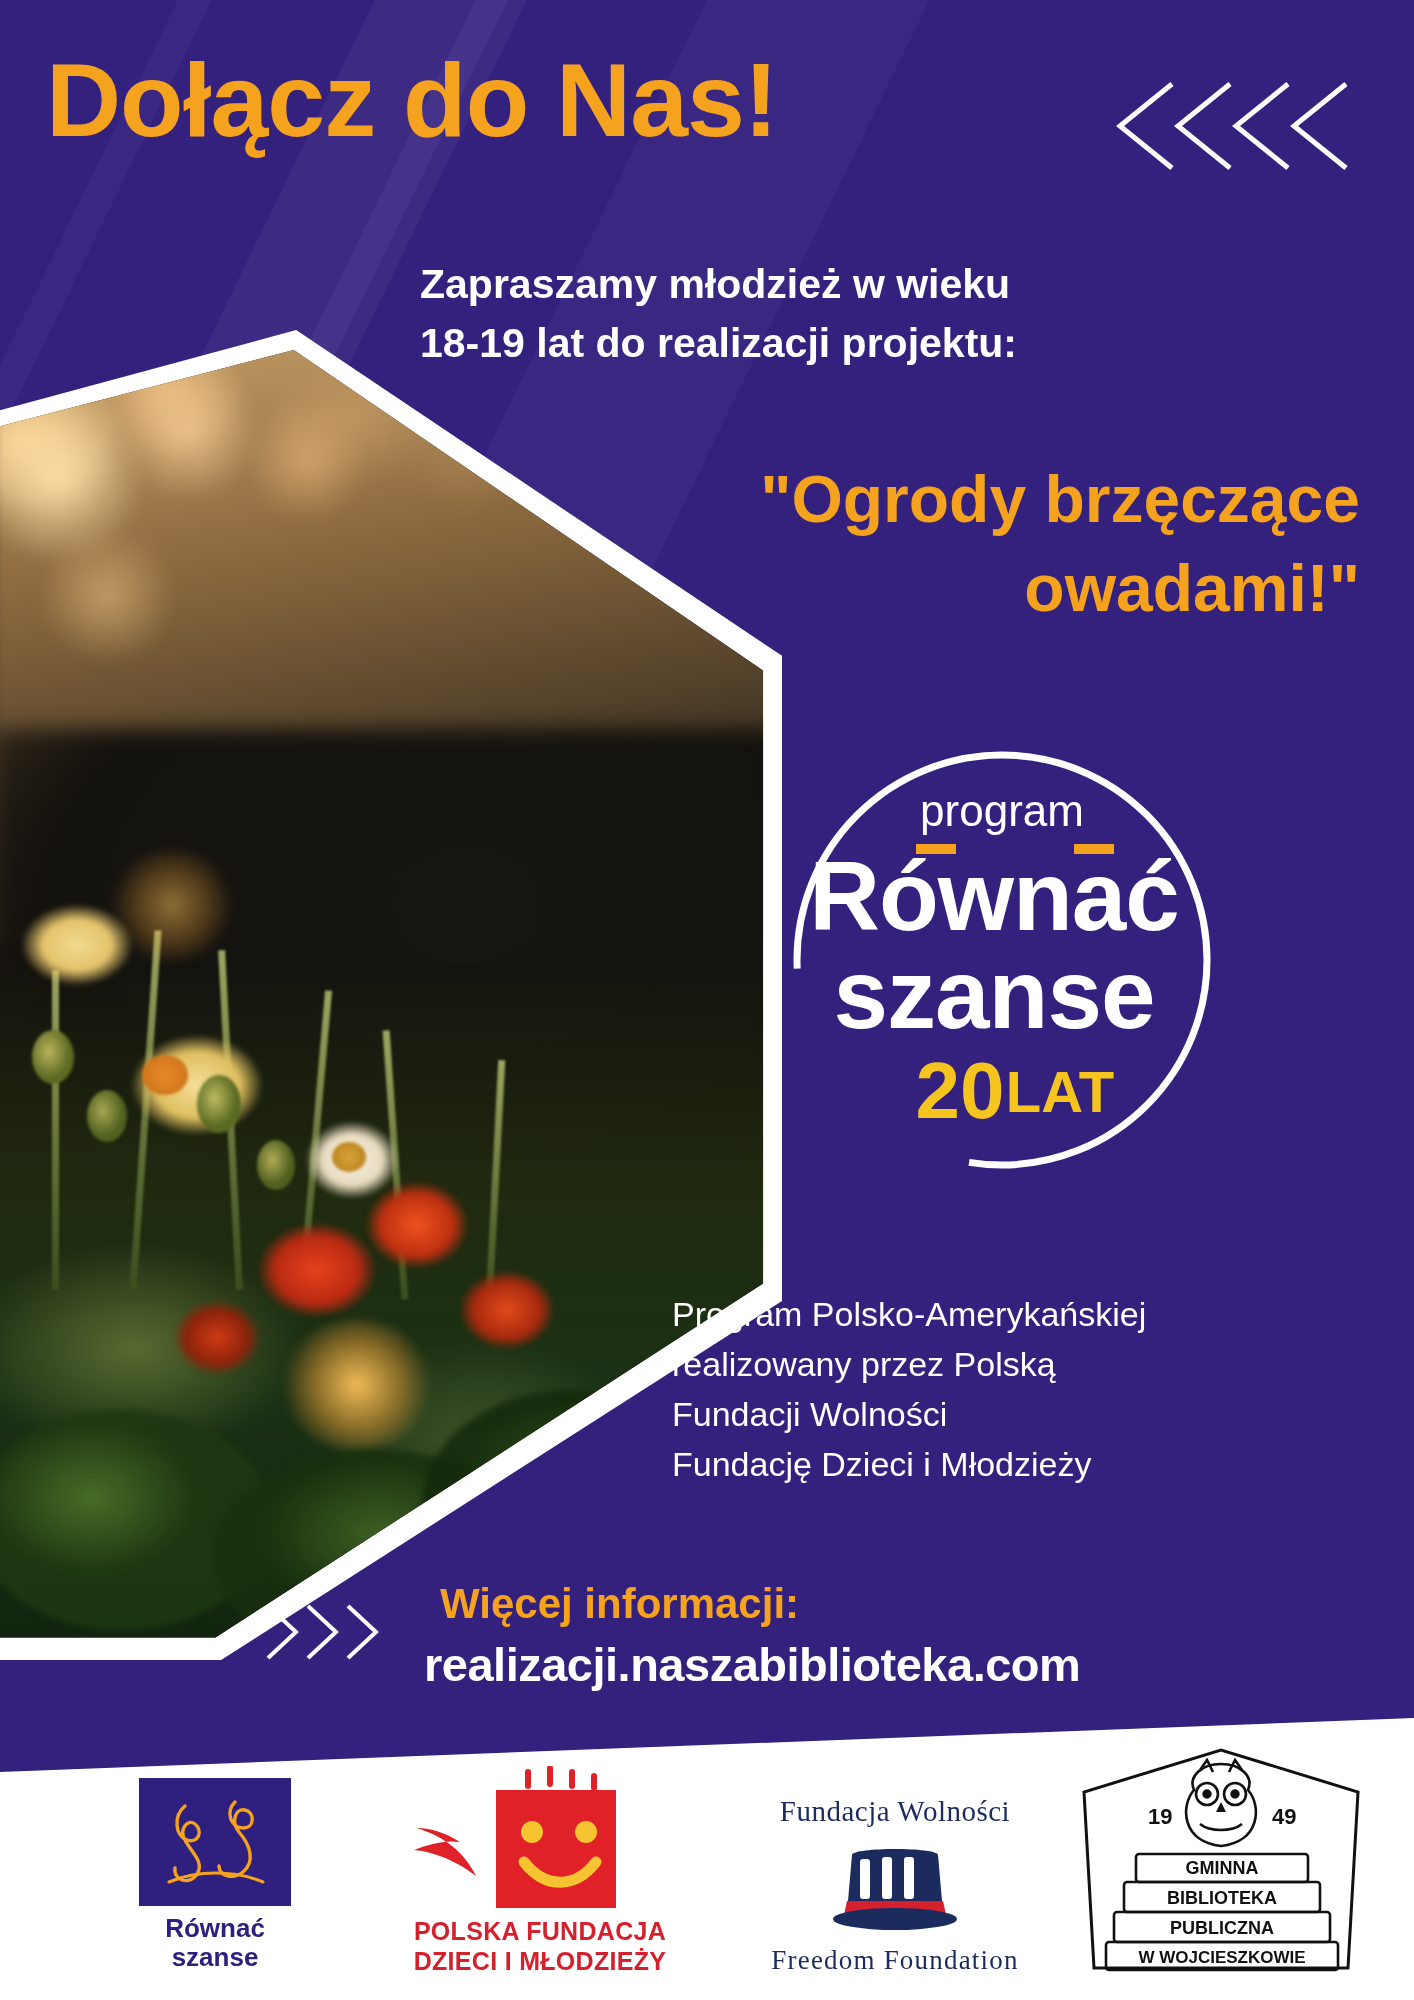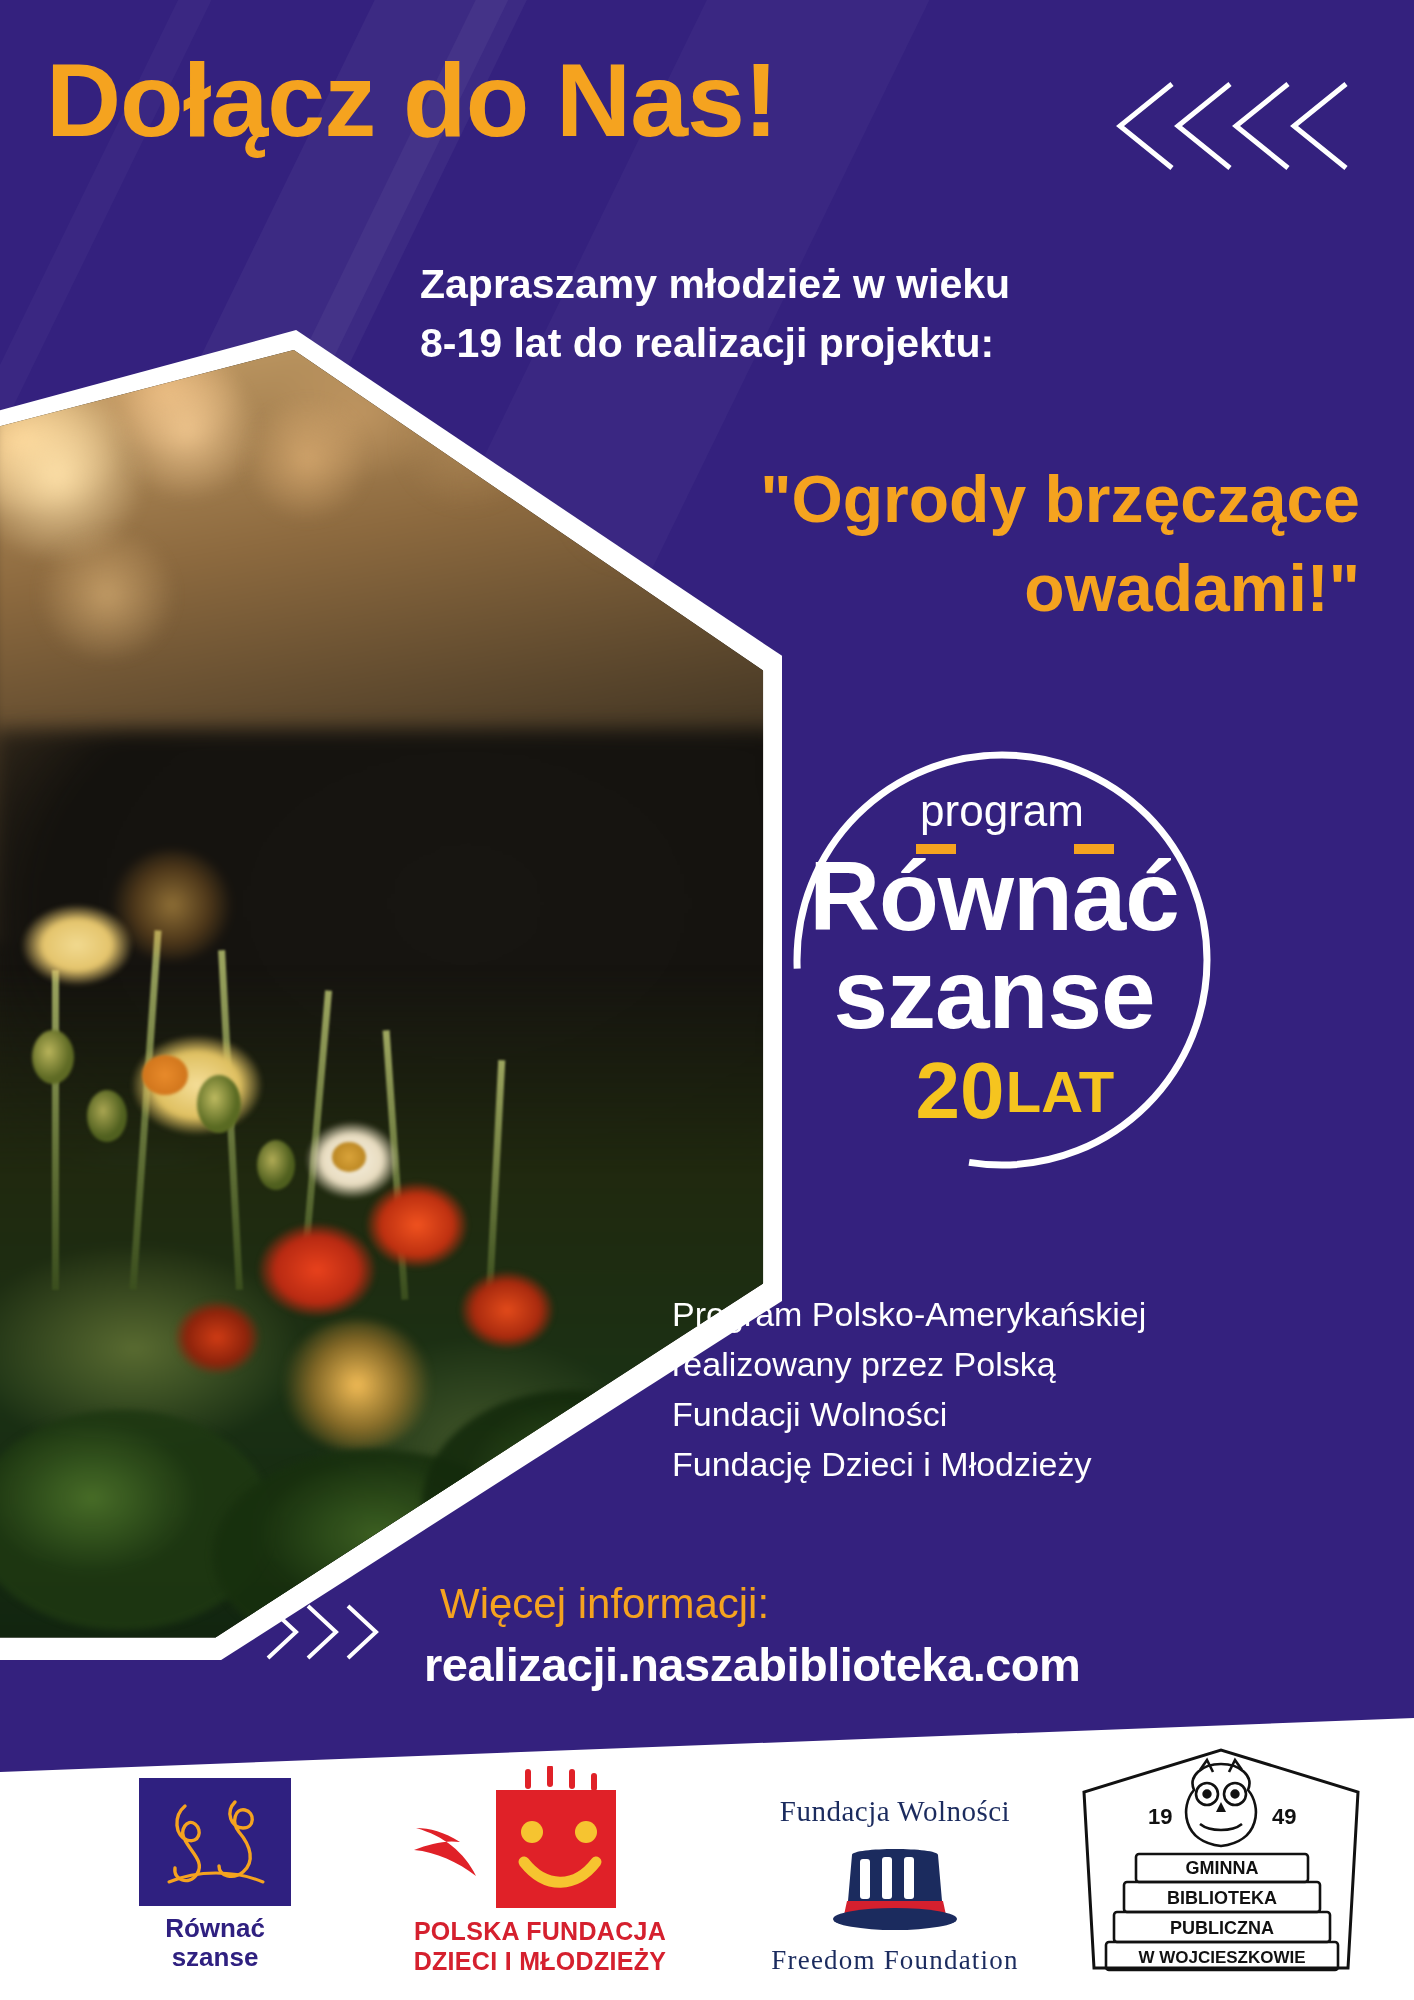--- a/index.html
+++ b/index.html
@@ -177,21 +177,21 @@
     top: 1600px;
     width: 140px;
     height: 64px;
   }
   .info-more {
     position: absolute;
     left: 440px;
     top: 1580px;
     color: #f5a31f;
     font-size: 42px;
-    font-weight: normal;
+    font-weight: bold;
   }
   .info-url {
     position: absolute;
     left: 424px;
     top: 1637px;
     color: #ffffff;
     font-size: 47px;
     font-weight: bold;
     letter-spacing: -0.5px;
   }
@@ -296,21 +296,21 @@
         <polyline points="60,6 8,48 60,90"></polyline>
         <polyline points="118,6 66,48 118,90"></polyline>
         <polyline points="176,6 124,48 176,90"></polyline>
         <polyline points="234,6 182,48 234,90"></polyline>
       </g>
     </svg>
   </div>
 
   <div class="invite">
     <div>Zapraszamy młodzież w wieku</div>
-    <div>8-19 lat do realizacji projektu:</div>
+    <div>18-19 lat do realizacji projektu:</div>
   </div>
 
   <div class="project-title">
     <div>"Ogrody brzęczące</div>
     <div>owadami!"</div>
   </div>
 
   <div class="photo-wrap">
     <div class="photo-outer">
       <div class="photo-inner">

